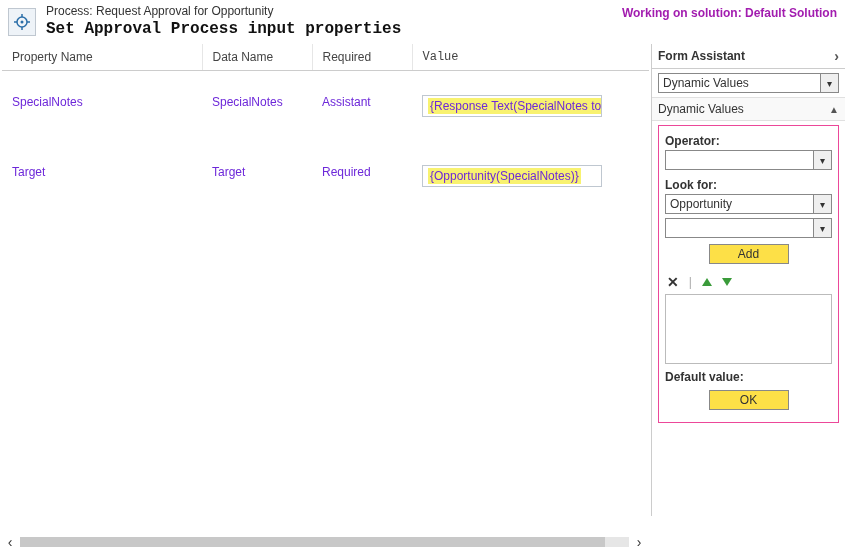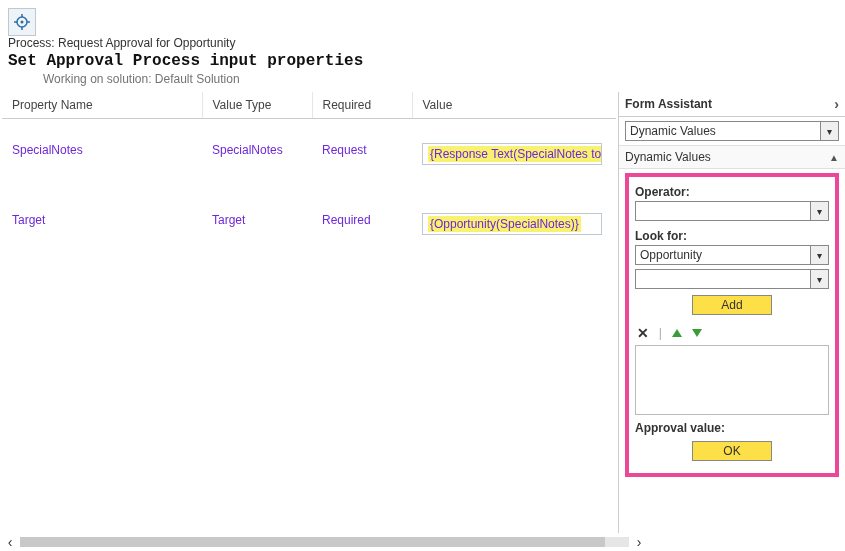--- a/index.html
+++ b/index.html
@@ -11,38 +11,37 @@
     background: #fff;
     width: 845px;
     height: 551px;
     overflow: hidden;
     position: relative;
   }
   .header {
     display: flex;
     align-items: flex-start;
     padding: 4px 8px 6px 8px;
-    flex-direction: column;
   }
   .header-icon {
     width: 28px;
     height: 28px;
     border: 1px solid #bfc7d0;
     margin-right: 10px;
     margin-top: 4px;
     display: flex;
     align-items: center;
     justify-content: center;
     background: #eef3f8;
   }
   .header-icon svg { display:block; }
   .header-text { flex: 1; }
   .process-line { font-size: 12px; color: #333; }
   .title-line { font-size: 16px; font-weight: 700; color: #111; margin-top: 2px; font-family: Liberation Mono, monospace; }
-  .working-on { font-size: 12px; font-weight: 400; color: #737373; white-space: nowrap; padding-top: 2px; margin-left: 35px; }
+  .working-on { font-size: 12px; font-weight: 700; color: #a21caf; white-space: nowrap; padding-top: 2px; margin-left: 35px; }
   .main {
     display: flex;
     height: 472px;
   }
   .left {
     flex: 1;
     padding: 0 2px;
     overflow: hidden;
   }
   .prop-table {
@@ -53,21 +52,21 @@
   .prop-table th {
     text-align: left;
     font-weight: 400;
     font-size: 12px;
     color: #444;
     padding: 6px 10px;
     border-bottom: 1px solid #ccc;
     border-right: 1px solid #e6e6e6;
     background: #fff;
   }
-  .prop-table th:last-child { border-right: none; }
+  .prop-table th:last-child { border-right: none; font-family: Liberation Mono, monospace; }
   .prop-table td {
     padding: 24px 10px;
     font-size: 12px;
     color: #6d28d9;
     vertical-align: top;
   }
   .col-name { width: 200px; }
   .col-dtype { width: 110px; }
   .col-req { width: 100px; }
   .col-value { }
@@ -78,21 +77,21 @@
     font-size: 12px;
     white-space: nowrap;
     overflow: hidden;
     width: 180px;
   }
   .hl {
     background: #f8f270;
     padding: 1px 2px;
   }
   .right {
-    width: 227px;
+    width: 194px;
     border-left: 1px solid #ccc;
     display: flex;
     flex-direction: column;
     background: #fff;
   }
   .fa-header {
     display: flex;
     align-items: center;
     justify-content: space-between;
     border-bottom: 1px solid #ccc;
@@ -140,21 +139,21 @@
     border-top: 1px solid #e0e0e0;
     border-bottom: 1px solid #e0e0e0;
     background: #f9f9f9;
   }
   .section-hdr .tri {
     font-size: 10px;
     color: #555;
   }
   .section-body {
     padding: 6px;
-    border: 4px solid #ec4899;
+    border: 1px solid #ec4899;
     margin: 4px 6px 6px 6px;
   }
   .fld-label {
     font-weight: 700;
     font-size: 12px;
     margin-top: 2px;
     margin-bottom: 2px;
   }
   .btn {
     display: block;
@@ -265,30 +264,30 @@
     <table class="prop-table">
       <colgroup>
         <col class="col-name">
           <col class="col-dtype">
           <col class="col-req">
           <col class="col-value">
       </colgroup>
       <thead>
         <tr>
           <th>Property Name</th>
-          <th>Value Type</th>
+          <th>Data Name</th>
           <th>Required</th>
           <th>Value</th>
         </tr>
       </thead>
       <tbody>
         <tr>
           <td>SpecialNotes</td>
           <td>SpecialNotes</td>
-          <td>Request</td>
+          <td>Assistant</td>
           <td>
             <div class="value-cell">
               <span class="hl">{Response Text(SpecialNotes to Manage</span>
             </div>
           </td>
         </tr>
         <tr>
           <td>Target</td>
           <td>Target</td>
           <td>Required</td>
@@ -339,21 +338,21 @@
 
       <div class="icon-row">
         <span class="x">✕</span>
         <span class="sep">|</span>
         <div class="arrow-up"></div>
         <div class="arrow-down"></div>
       </div>
 
       <div class="text-area"></div>
 
-      <div class="default-label">Approval value:</div>
+      <div class="default-label">Default value:</div>
       <div class="btn">OK</div>
     </div>
   </div>
 </div>
 
 <div class="scrollbar-row">
   <div class="sb-arrow">‹</div>
   <div class="sb-track">
     <div class="sb-thumb"></div>
   </div>

